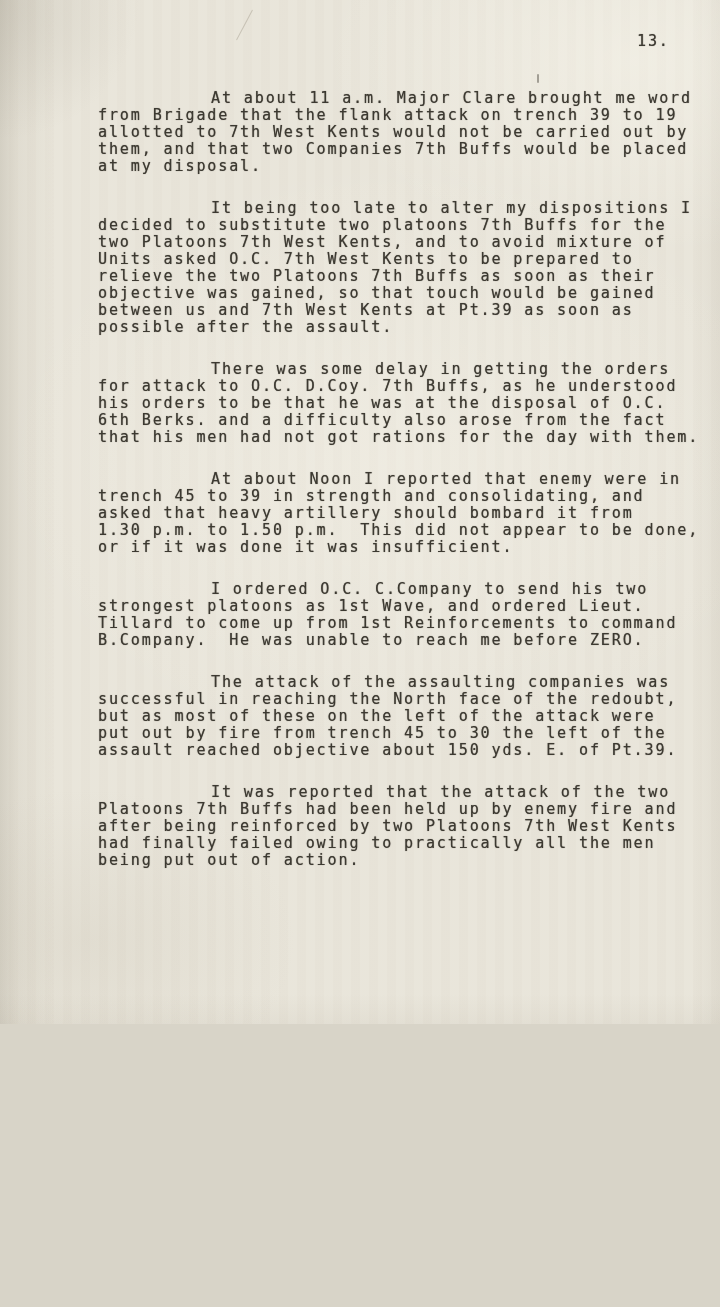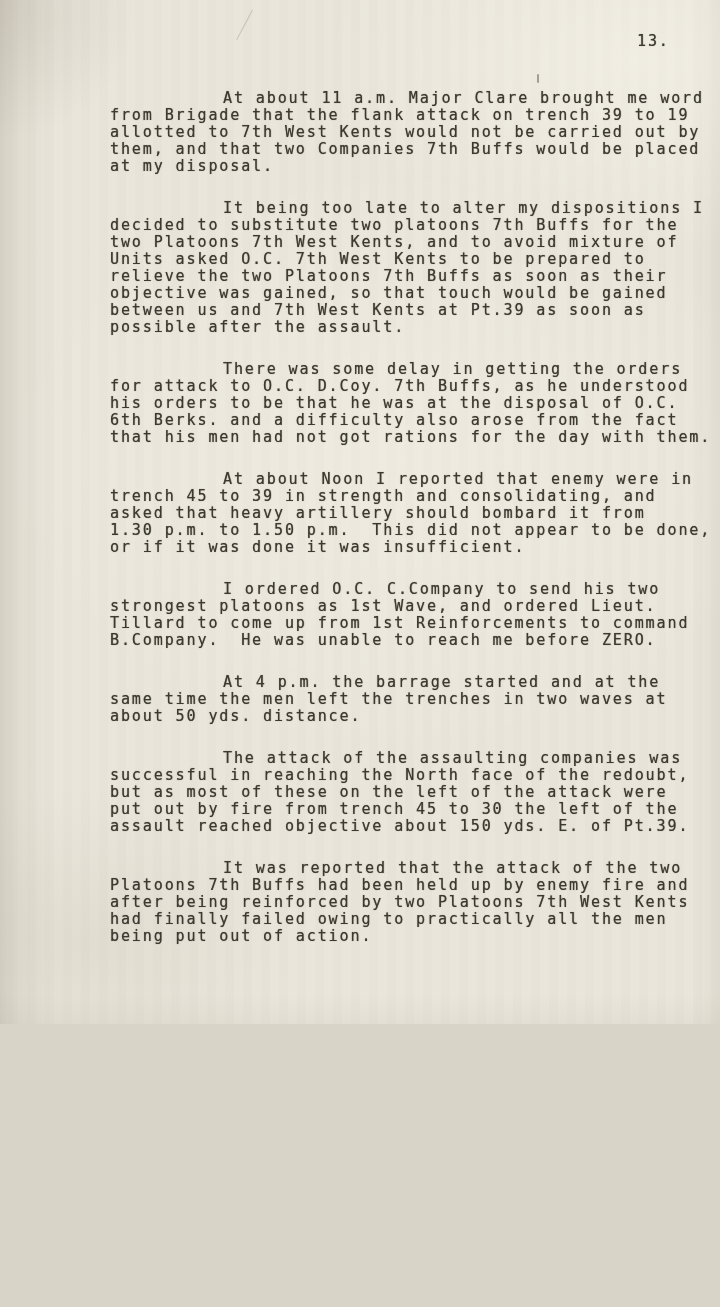--- a/index.html
+++ b/index.html
@@ -37,21 +37,20 @@
   }
   .doc-body {
     position: absolute;
     top: 90px;
     left: 98px;
     width: 612px;
   }
   .para {
     margin-bottom: 25px;
     text-indent: 113px;
-    margin-left: 12px;
   }
   .catchword {
     position: absolute;
     top: 1238px;
     left: 639px;
   }
   .crease-tl {
     position: absolute;
     top: 8px;
     left: 244px;
@@ -110,23 +109,20 @@
 that his men had not got rations for the day with them.</div>
     <div class="typewriter para">At about Noon I reported that enemy were in
 trench 45 to 39 in strength and consolidating, and
 asked that heavy artillery should bombard it from
 1.30 p.m. to 1.50 p.m.  This did not appear to be done,
 or if it was done it was insufficient.</div>
     <div class="typewriter para">I ordered O.C. C.Company to send his two
 strongest platoons as 1st Wave, and ordered Lieut.
 Tillard to come up from 1st Reinforcements to command
 B.Company.  He was unable to reach me before ZERO.</div>
-    <div class="typewriter para">At 4 p.m. the barrage started and at the
-same time the men left the trenches in two waves at
-about 50 yds. distance.</div>
     <div class="typewriter para">The attack of the assaulting companies was
 successful in reaching the North face of the redoubt,
 but as most of these on the left of the attack were
 put out by fire from trench 45 to 30 the left of the
 assault reached objective about 150 yds. E. of Pt.39.</div>
     <div class="typewriter para">It was reported that the attack of the two
 Platoons 7th Buffs had been held up by enemy fire and
 after being reinforced by two Platoons 7th West Kents
 had finally failed owing to practically all the men
 being put out of action.</div>

